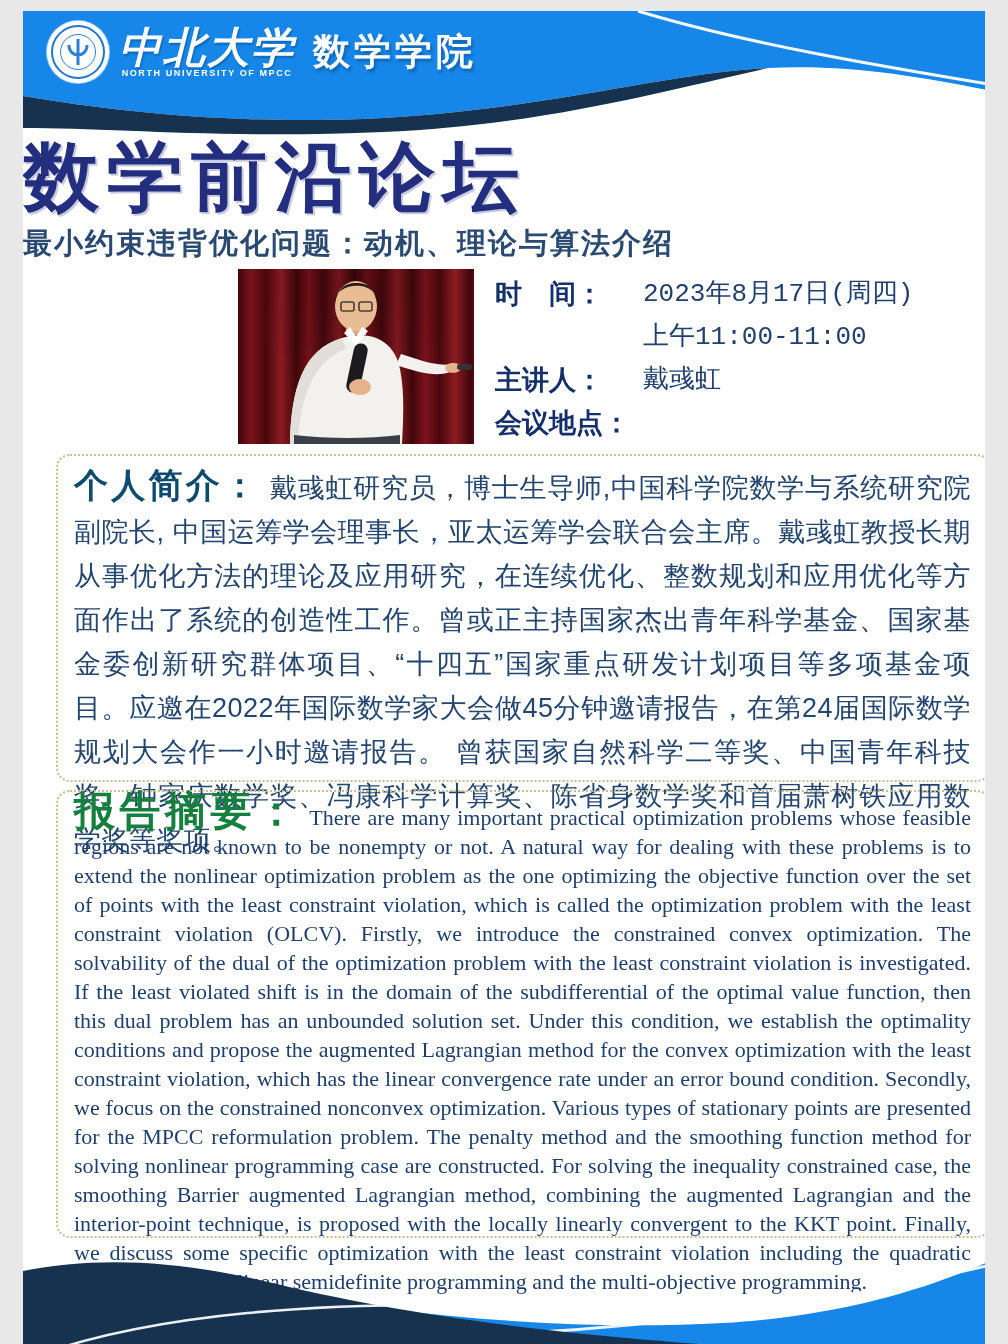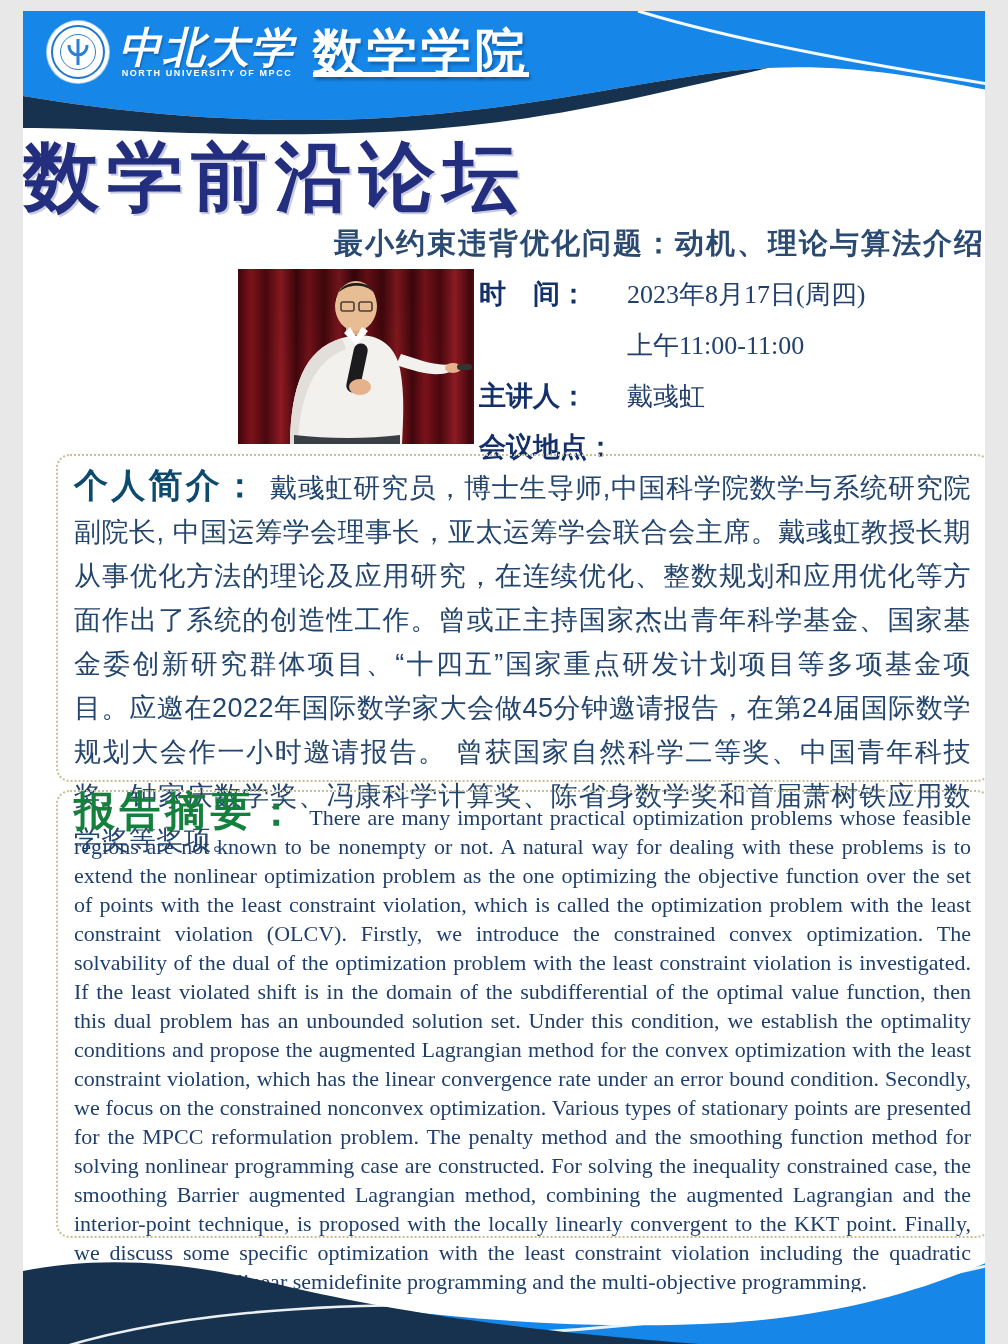--- a/index.html
+++ b/index.html
@@ -40,61 +40,60 @@
     color: #ffffff; font-family: "Liberation Serif", serif;
     font-style: italic; font-weight: bold; font-size: 42px; line-height: 44px;
     letter-spacing: 2px; text-shadow: 1px 2px 2px rgba(0,40,90,.35);
     white-space: nowrap;
   }
   .uni-script .en-name {
     color: #ffffff; font-size: 9px; font-weight: bold; letter-spacing: 1.6px;
     margin-top: -2px; white-space: nowrap;
   }
   .dept-name {
-    margin-left: 18px; color: #ffffff; font-size: 50px; font-weight: 900;
+    margin-left: 18px; color: #ffffff; font-size: 37px; font-weight: 900;
     letter-spacing: 4px; text-shadow: 2px 3px 3px rgba(0,40,90,.35);
     white-space: nowrap;
-    text-decoration: underline;
   }
 
   
   .main-title {
     position: absolute; top: 116px; left: 0; width: 100%;
     text-align: left; color: #232f7e; font-size: 76px; font-weight: 900;
     letter-spacing: 8px; text-shadow: 2px 2px 0 rgba(35,47,126,.25);
   }
   .sub-title {
     position: absolute; top: 213px; left: 0; width: 100%;
-    text-align: right; color: #2b4a72; font-size: 29px; font-weight: bold;
+    text-align: left; color: #2b4a72; font-size: 29px; font-weight: bold;
     letter-spacing: 2px;
   }
 
   
   .photo {
     position: absolute; left: 215px; top: 258px; width: 236px; height: 175px;
     background:
       radial-gradient(ellipse at 50% 10%, rgba(0,0,0,.25), rgba(0,0,0,0) 60%),
       repeating-linear-gradient(90deg,
         #3f060b 0px, #7c121b 13px, #48080d 28px, #8d1a22 43px, #42070c 58px);
     overflow: hidden;
   }
   .photo svg { display: block; }
 
   
   .details {
-    position: absolute; left: 456px; top: 262px; width: 510px;
+    position: absolute; left: 472px; top: 262px; width: 510px;
     display: grid; grid-template-columns: 140px 1fr;
-    row-gap: 0; column-gap: 8px; gap: 8px;
+    row-gap: 0; column-gap: 8px;
   }
   .details .lbl {
     font-family: "Liberation Serif", serif; font-weight: bold;
     color: #14306b; font-size: 27px; line-height: 43px; white-space: nowrap;
   }
   .details .val {
-    font-family: Liberation Serif, serif;
+    font-family: Liberation Mono, monospace;
     color: #22406d; font-size: 26px; line-height: 43px; white-space: nowrap;
   }
 
   
   .dotted-box {
     position: absolute; left: 33px; width: 935px;
     border: 2px dotted #c9bd92; border-radius: 14px;
     padding: 8px 18px 6px 16px;
   }
   .bio-box { top: 443px; height: 328px; }

